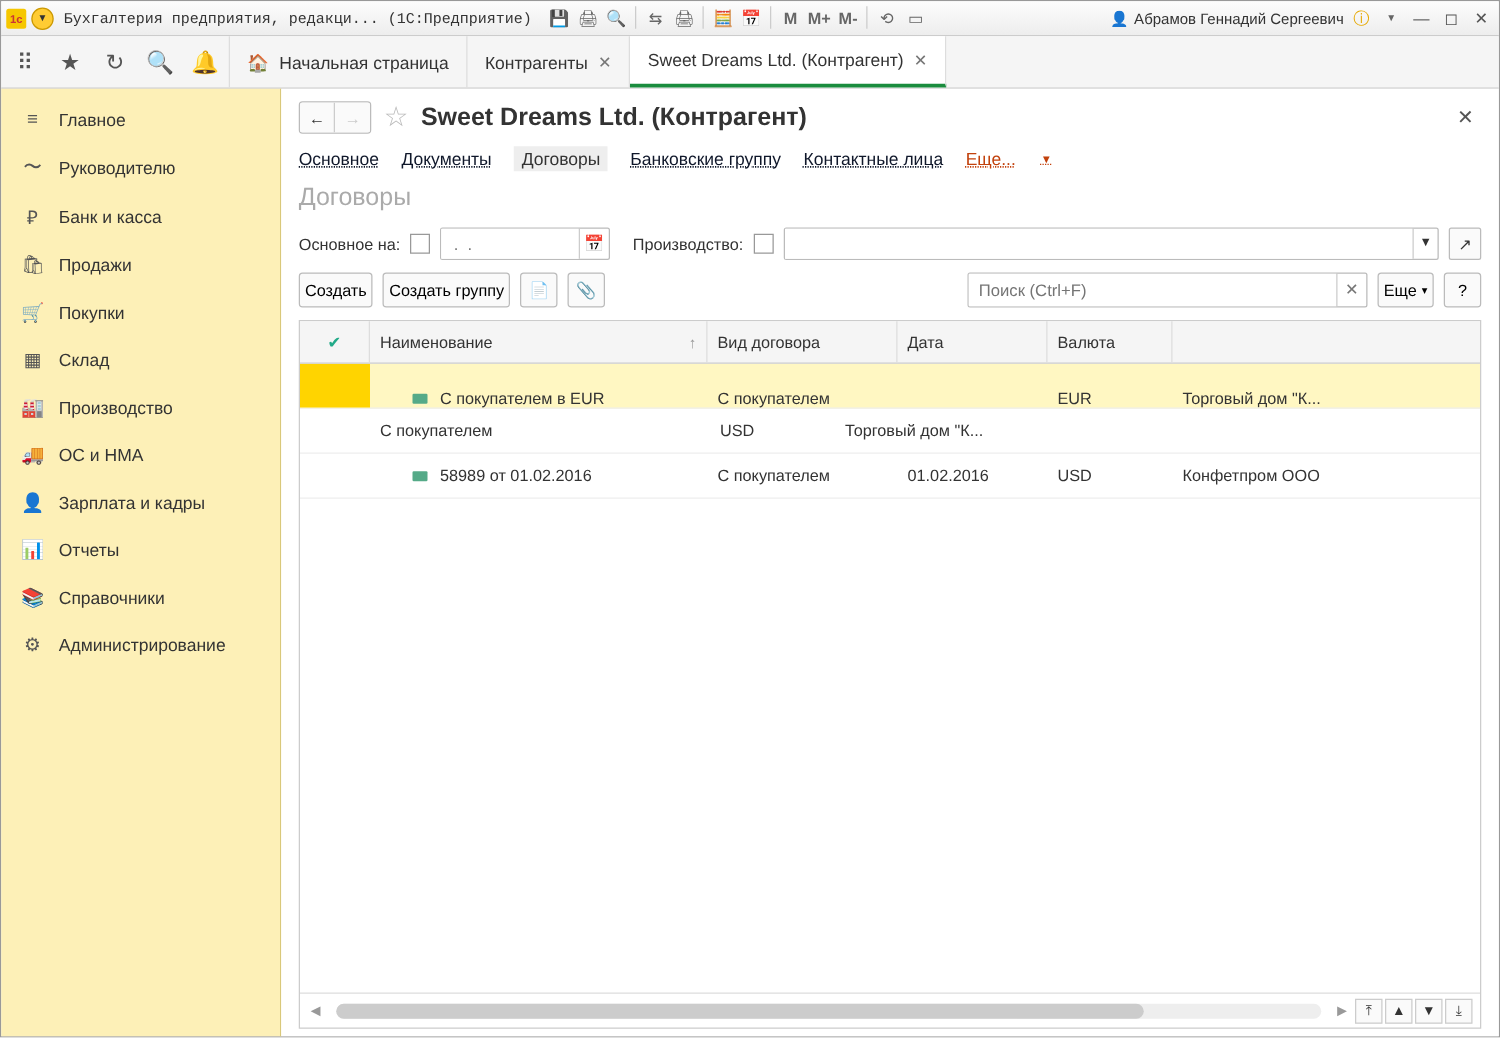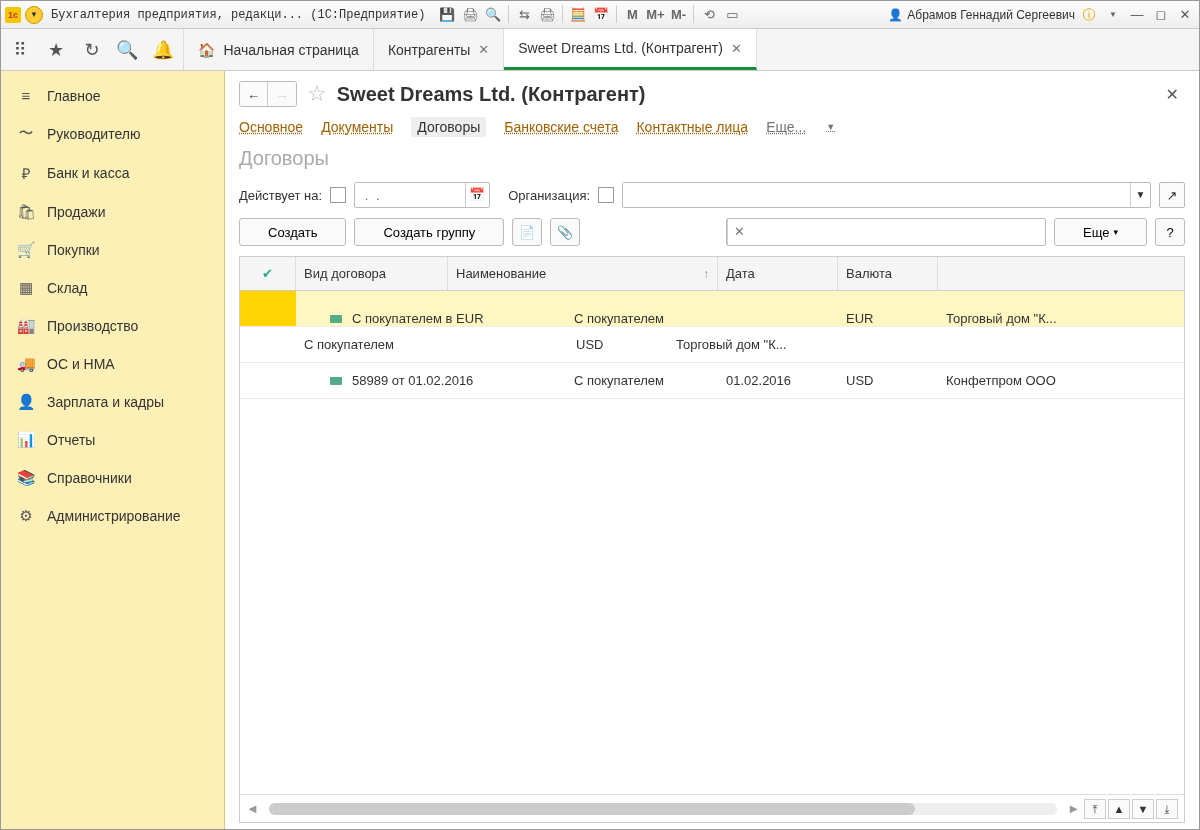--- a/index.html
+++ b/index.html
@@ -39,41 +39,41 @@
 .navbtns { display: flex; border: 1px solid #bbb; border-radius: 3px; overflow: hidden; }
 .navbtns .nb { width: 28px; height: 24px; display: flex; align-items: center; justify-content: center; background: #fafafa; cursor: pointer; }
 .navbtns .nb:first-child { border-right: 1px solid #ccc; }
 .star { color: #bbb; font-size: 22px; cursor: pointer; }
 .page-title { font-size: 20px; font-weight: bold; color: #333; }
 .page-head .spacer { flex: 1; }
 .page-head .close-x { font-size: 16px; color: #555; cursor: pointer; margin-right: 6px; }
 
 
 .subnav { display: flex; gap: 18px; padding: 6px 14px 10px; align-items: center; font-size: 14px; }
-.subnav a { color: #a16207; text-decoration: underline dotted; cursor: pointer; }
+.subnav a { color: #0f172a; text-decoration: underline dotted; cursor: pointer; }
 .subnav a.active { color: #333; text-decoration: none; background: #eee; padding: 2px 6px; }
-.subnav .more { display: flex; align-items: center; gap: 20px; color: #737373; text-decoration: underline dotted; cursor: pointer; }
+.subnav .more { display: flex; align-items: center; gap: 20px; color: #c2410c; text-decoration: underline dotted; cursor: pointer; }
 
 .section-title { font-size: 20px; color: #aaa; padding: 0 14px 8px; }
 
 
 .filters { display: flex; align-items: center; gap: 8px; padding: 4px 14px 10px; font-size: 13px; }
 .filters label { color: #333; }
 .chk { width: 16px; height: 16px; border: 1px solid #999; background: #fff; }
 .date-in { display: flex; border: 1px solid #bbb; border-radius: 2px; height: 26px; align-items: center; }
 .date-in input { border: 0; width: 110px; padding: 0 6px; height: 24px; outline: none; }
 .date-in .cal { width: 24px; text-align: center; border-left: 1px solid #ccc; line-height: 24px; cursor: pointer; }
 .org-in { flex: 1; display: flex; border: 1px solid #bbb; border-radius: 2px; height: 26px; }
 .org-in input { border: 0; flex: 1; padding: 0 6px; outline: none; }
 .org-in .dd { width: 20px; border-left: 1px solid #ccc; text-align: center; line-height: 24px; cursor: pointer; font-size: 10px; }
 .sq-btn { width: 26px; height: 26px; border: 1px solid #bbb; border-radius: 2px; display: flex; align-items: center; justify-content: center; cursor: pointer; background: #fafafa; }
 
 
 .tbar { display: flex; align-items: center; gap: 8px; padding: 0 14px 10px; }
-.btn { height: 28px; padding: 0 28px; border: 1px solid #bbb; border-radius: 3px; background: #fafafa; cursor: pointer; display: flex; align-items: center; gap: 4px; font-size: 13px; }
+.btn { height: 28px; padding: 0 4px; border: 1px solid #bbb; border-radius: 3px; background: #fafafa; cursor: pointer; display: flex; align-items: center; gap: 4px; font-size: 13px; }
 .btn.icon-only { width: 30px; padding: 0; justify-content: center; }
 .search-in { flex: 0 0 320px; display: flex; border: 1px solid #bbb; border-radius: 2px; height: 28px; margin-left: auto; }
 .search-in input { border: 0; flex: 1; padding: 0 8px; outline: none; color: #999; }
 .search-in .clr { width: 24px; border-left: 1px solid #ccc; text-align: center; line-height: 26px; cursor: pointer; color: #777; }
 
 
 .table-wrap { flex: 1; margin: 0 14px 6px; border: 1px solid #ccc; display: flex; flex-direction: column; min-height: 0; }
 .thead { display: flex; background: #f5f5f5; border-bottom: 1px solid #ccc; height: 34px; }
 .th { border-right: 1px solid #ddd; padding: 8px; font-size: 13px; color: #333; display: flex; align-items: center; gap: 4px; }
 .th.mark { width: 56px; justify-content: center; color: #2a8; }
@@ -230,38 +230,38 @@
         <span class="star">☆</span>
         <span class="page-title">Sweet Dreams Ltd. (Контрагент)</span>
         <span class="spacer"></span>
         <span class="close-x">✕</span>
       </div>
 
       <div class="subnav">
         <a>Основное</a>
         <a>Документы</a>
         <a class="active">Договоры</a>
-        <a>Банковские счета</a>
+        <a>Банковские группу</a>
         <a>Контактные лица</a>
         <span class="more">
             <span>Еще...</span>
             <span style="font-size:9px;">▼</span>
           </span>
       </div>
 
       <div class="section-title">Договоры</div>
 
       <div class="filters">
-        <label>Действует на:</label>
+        <label>Основное на:</label>
         <div class="chk"></div>
         <div class="date-in">
           <input placeholder=" .  .    " style="">
           <span class="cal">📅</span>
         </div>
-        <label style="margin-left:10px;">Организация:</label>
+        <label style="margin-left:10px;">Производство:</label>
         <div class="chk"></div>
         <div class="org-in">
           <input style="">
           <span class="dd">▼</span>
         </div>
         <div class="sq-btn">↗</div>
       </div>
 
       <div class="tbar">
         <button class="btn">
@@ -270,38 +270,39 @@
         <button class="btn">
             <span>Создать группу</span>
           </button>
         <button class="btn icon-only">
             <span class="green">📄</span>
           </button>
         <button class="btn icon-only">
             <span>📎</span>
           </button>
         <div class="search-in">
+          <input placeholder="Поиск (Ctrl+F)" style="">
           <span class="clr">✕</span>
         </div>
         <button class="btn">
             <span>Еще</span>
             <span style="font-size:9px;">▾</span>
           </button>
         <button class="btn icon-only">?</button>
       </div>
 
       <div class="table-wrap">
         <div class="thead">
           <div class="th mark">✔</div>
-          <div class="th kind">
-              <span>Вид договора</span>
-            </div>
           <div class="th name">
               <span>Наименование</span>
               <span class="sort">↑</span>
+            </div>
+          <div class="th kind">
+              <span>Вид договора</span>
             </div>
           <div class="th date">
               <span>Дата</span>
             </div>
           <div class="th curr">
               <span>Валюта</span>
             </div>
         </div>
         <div class="tbody">
           <div class="tr sel">

